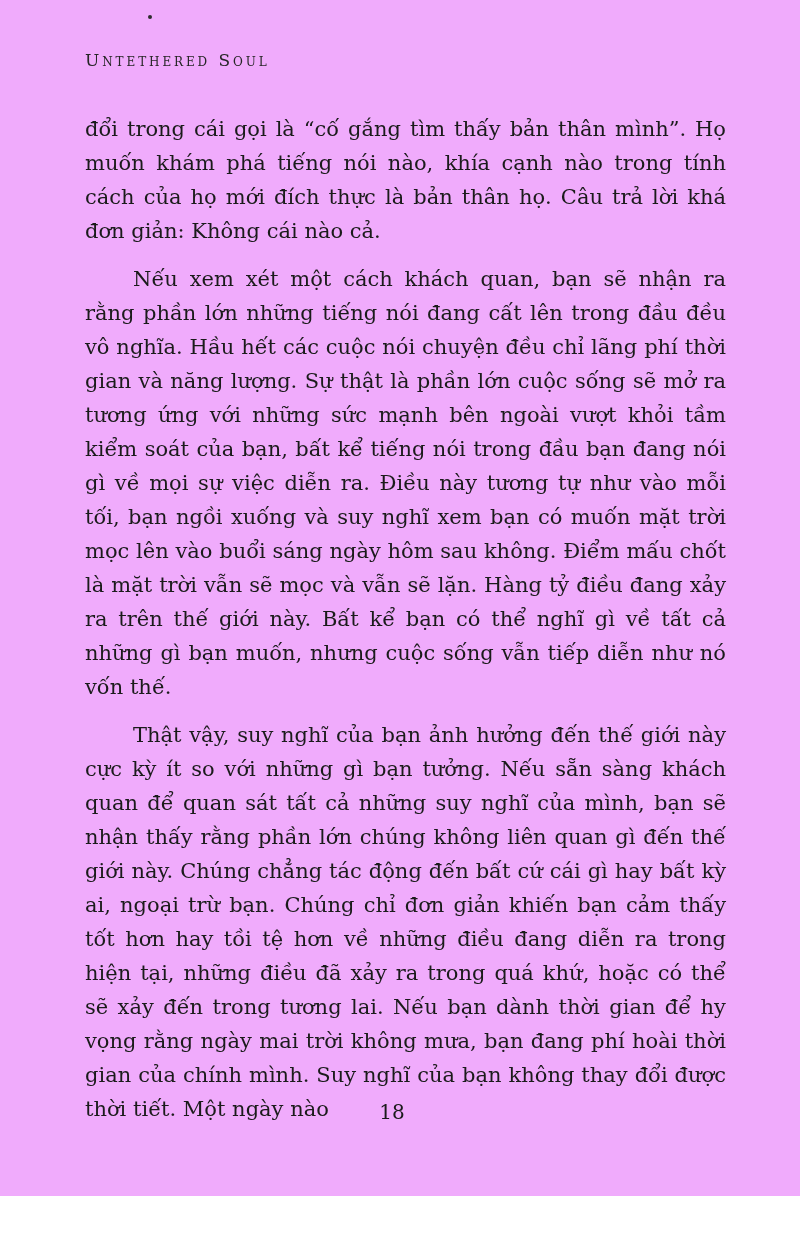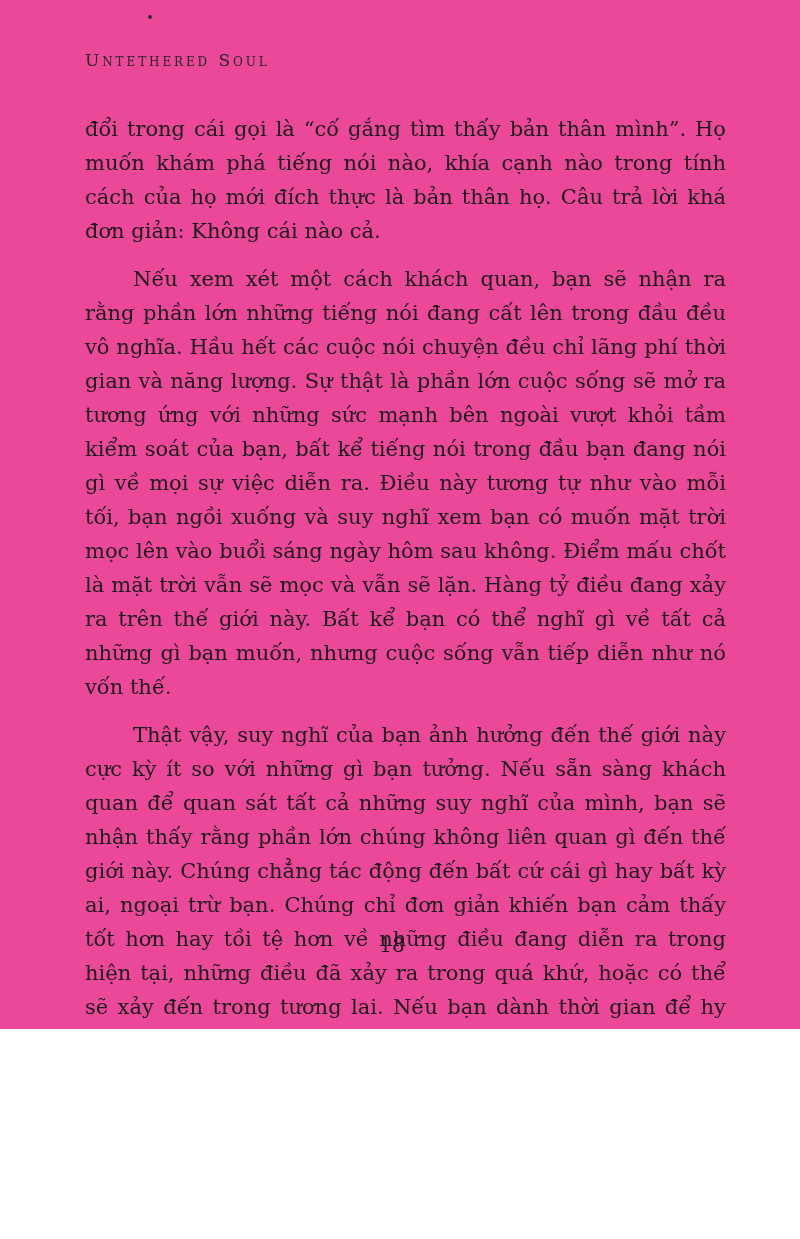--- a/index.html
+++ b/index.html
@@ -3,22 +3,22 @@
 <meta charset="utf-8">
 <style>
   html, body {
     margin: 0;
     padding: 0;
     background: #ffffff;
   }
   .page {
     position: relative;
     width: 800px;
-    height: 1029px;
-    background: #ec4899;
+    height: 1196px;
+    background: #f0abfc;
     box-sizing: border-box;
     padding: 50px 74px 0 85px;
     font-family: "DejaVu Serif", "Liberation Serif", serif;
     color: #1b1b1b;
     overflow: hidden;
   }
   .ink-speck {
     position: absolute;
     left: 148px;
     top: 15px;

